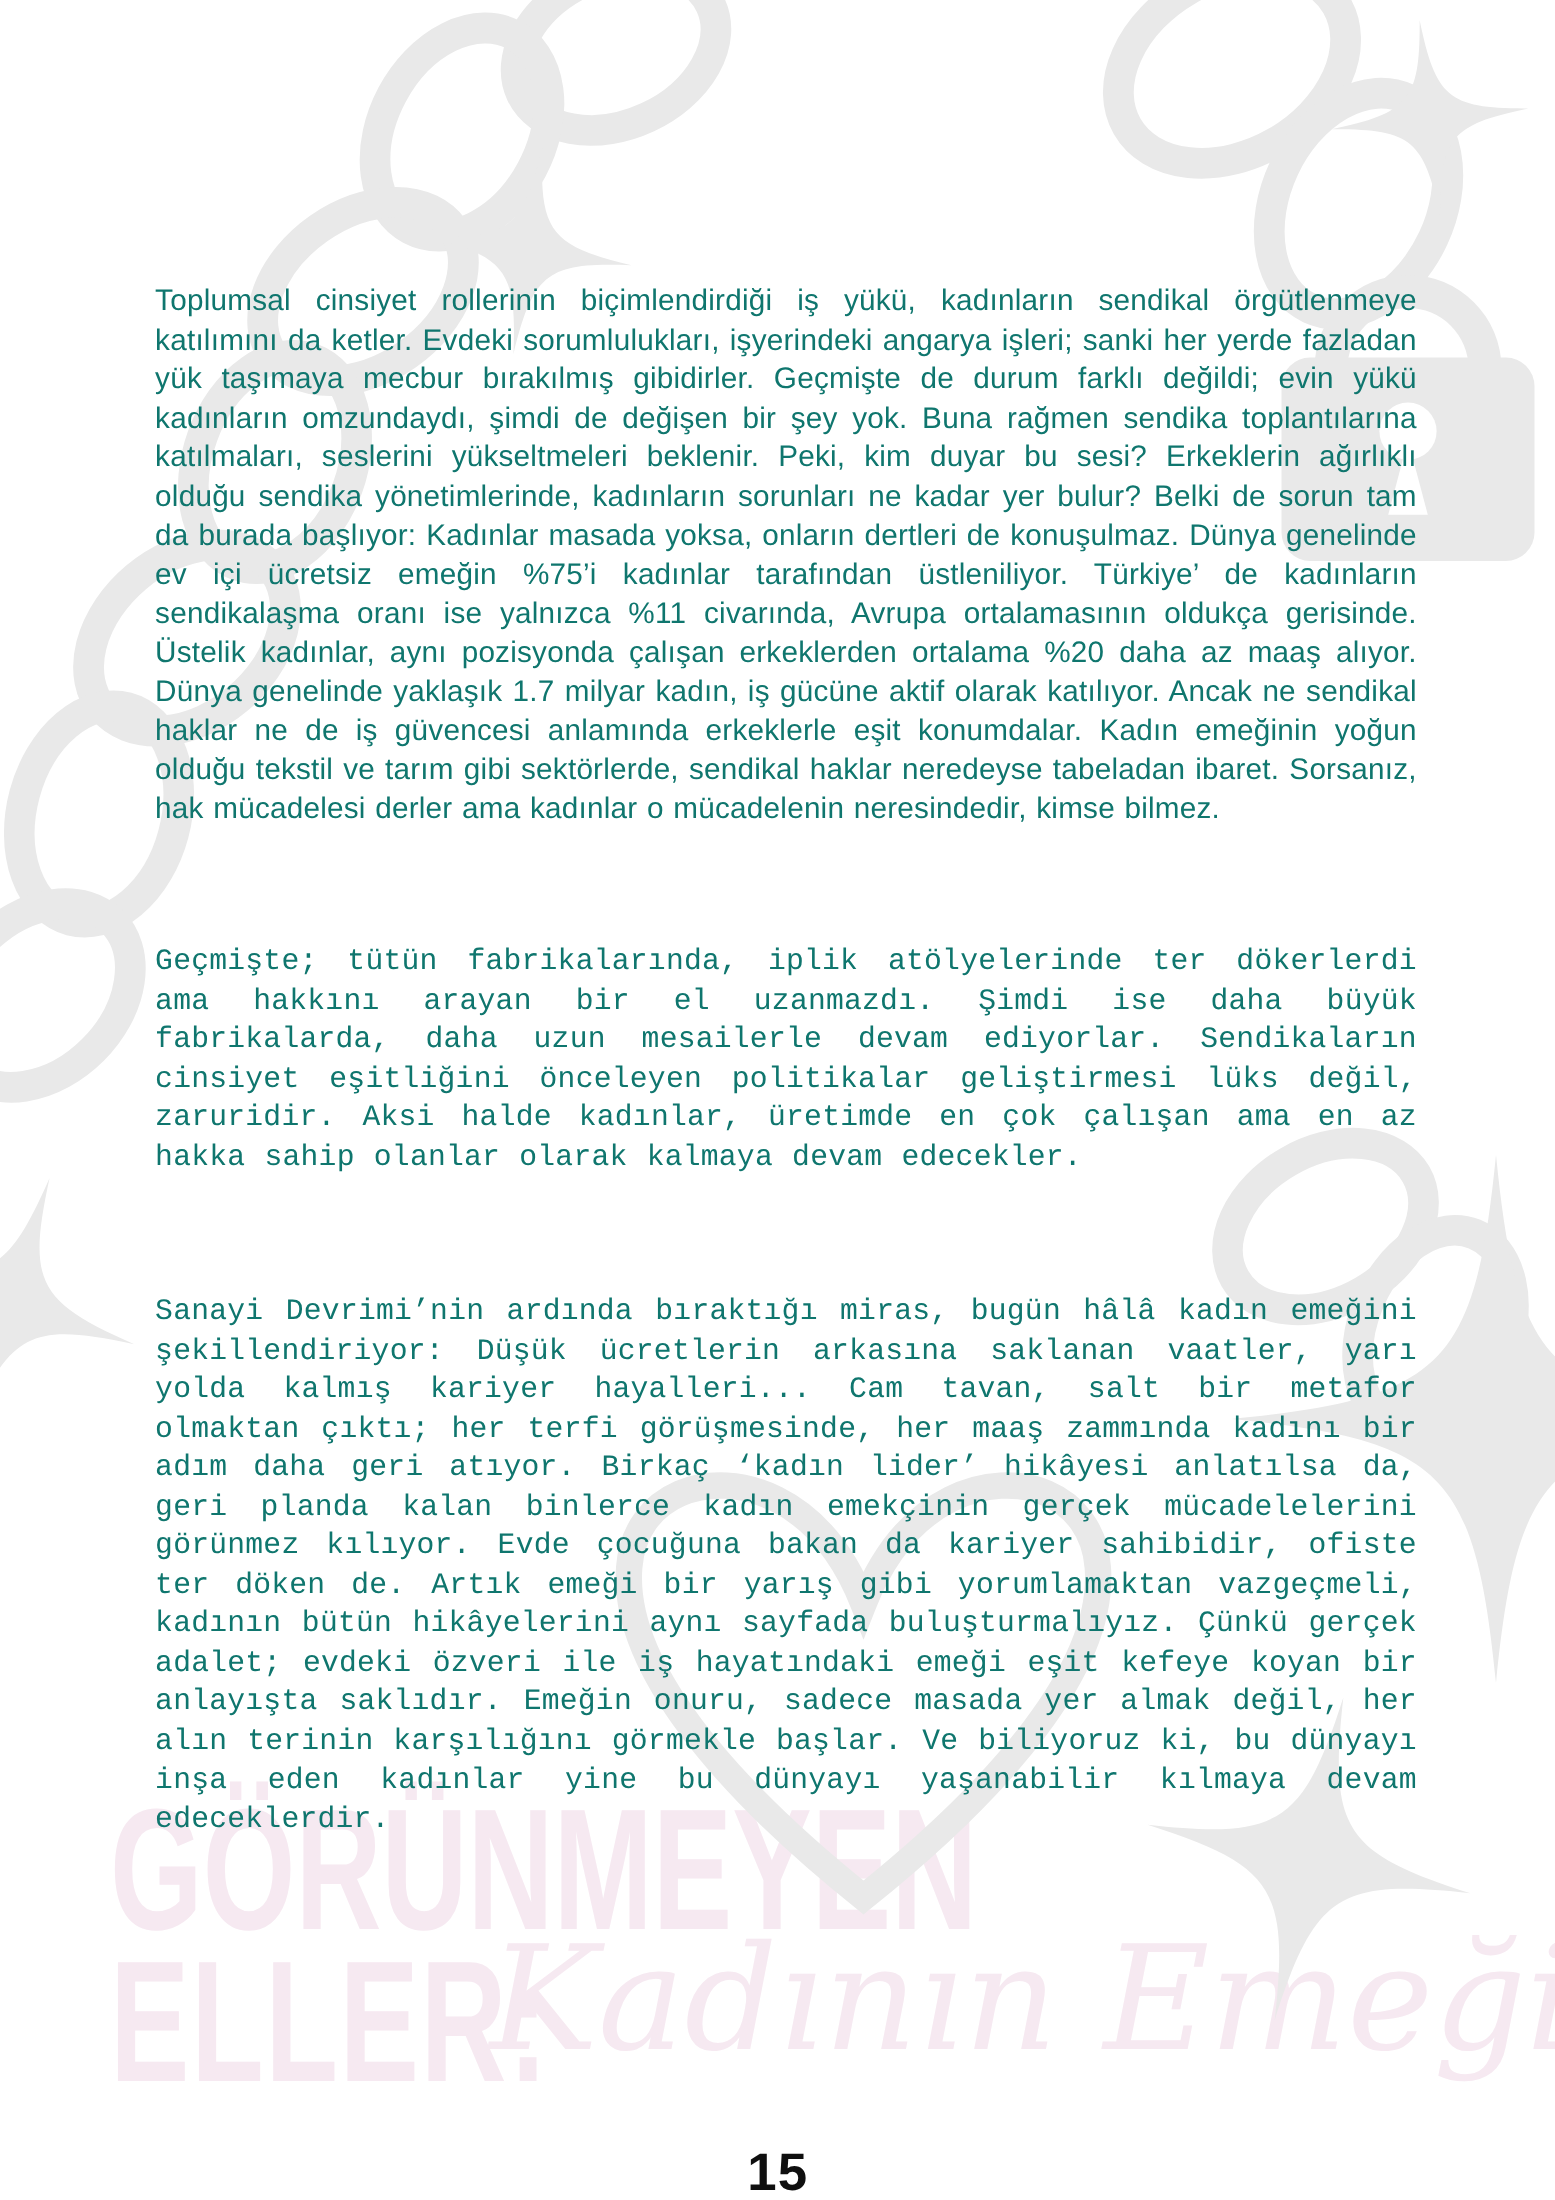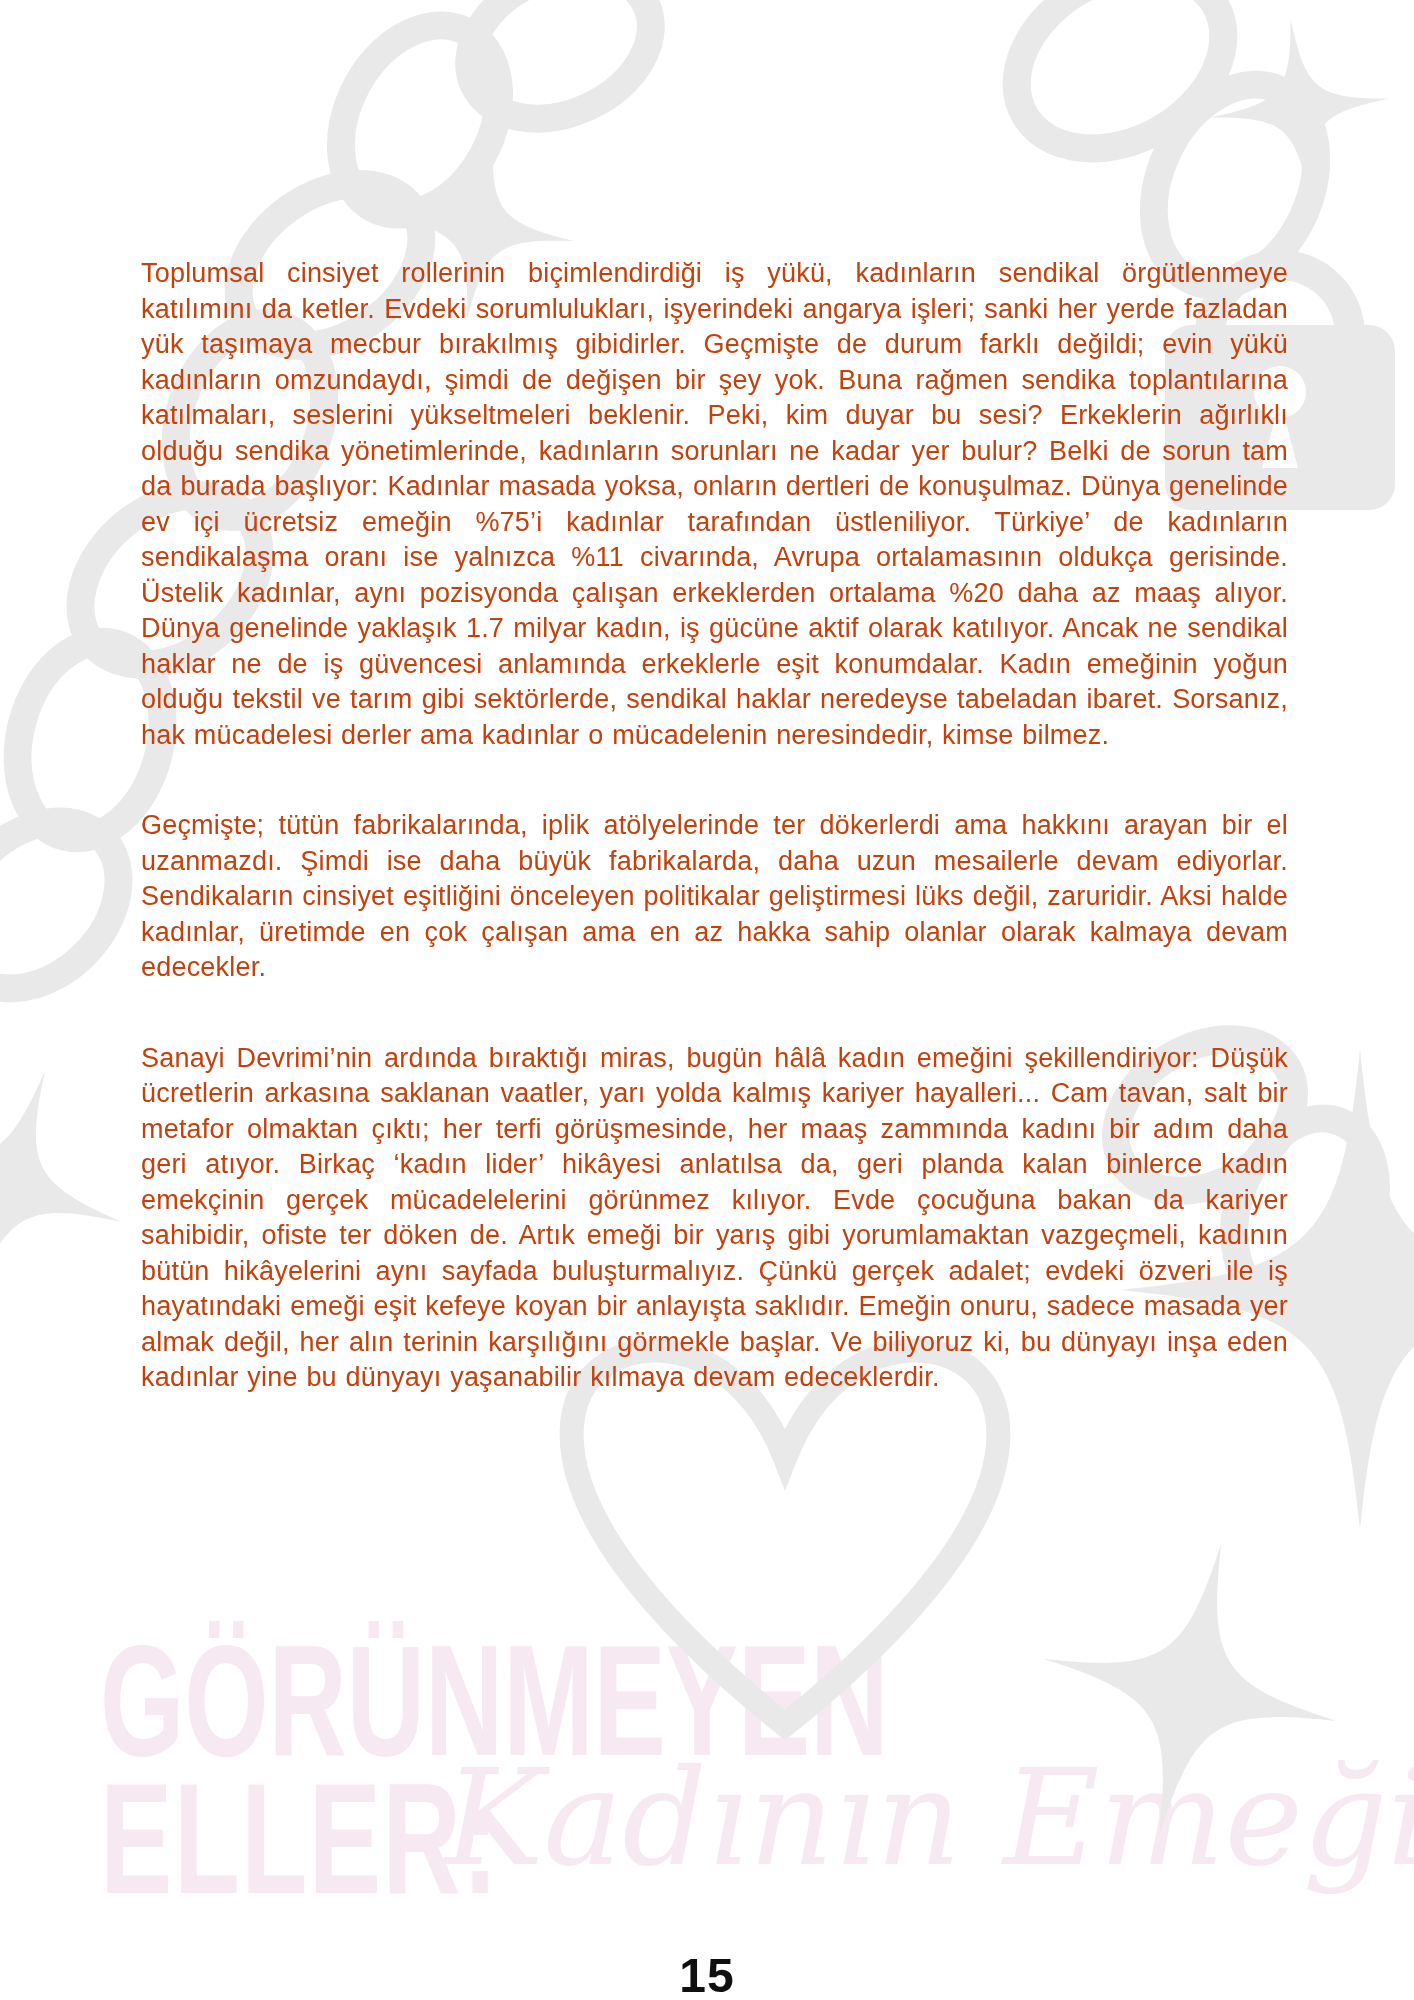--- a/index.html
+++ b/index.html
@@ -14,24 +14,24 @@
   .wm-title{position:absolute;z-index:0;white-space:nowrap;color:#f6e9f1;}
   #wm-line1{left:100px;top:1622px;font-size:157px;line-height:1;font-weight:bold;
             transform:scaleX(.69);transform-origin:left top;}
   #wm-line2{left:100px;top:1760px;font-size:157px;line-height:1;font-weight:bold;
             transform:scaleX(.69);transform-origin:left top;letter-spacing:2px;}
   #wm-script{left:445px;top:1752px;font-family:"DejaVu Serif",serif;
              font-style:italic;font-size:132px;line-height:1;font-weight:normal;}
   
   #content{position:absolute;left:141px;top:256px;width:1147px;z-index:2;}
   #content p{
-    margin:0;font-size:27px;line-height:35.5px;color:#c2410c;
+    margin:0;font-size:27px;line-height:35.5px;color:#0f766e;
     text-align:justify;letter-spacing:.2px;word-spacing:1px;
   }
-  #content p + p{margin-top:55px;}
+  #content p + p{margin-top:105px;font-family:Liberation Mono, monospace;}
   
   #page-number{
     position:absolute;left:0;right:0;top:1948px;text-align:center;z-index:2;
     font-size:48px;font-weight:bold;color:#0f0f0f;letter-spacing:1px;
   }
 </style>
 </head>
 <body>
 
 <div class="wm-title" id="wm-line1">GÖRÜNMEYEN</div>

